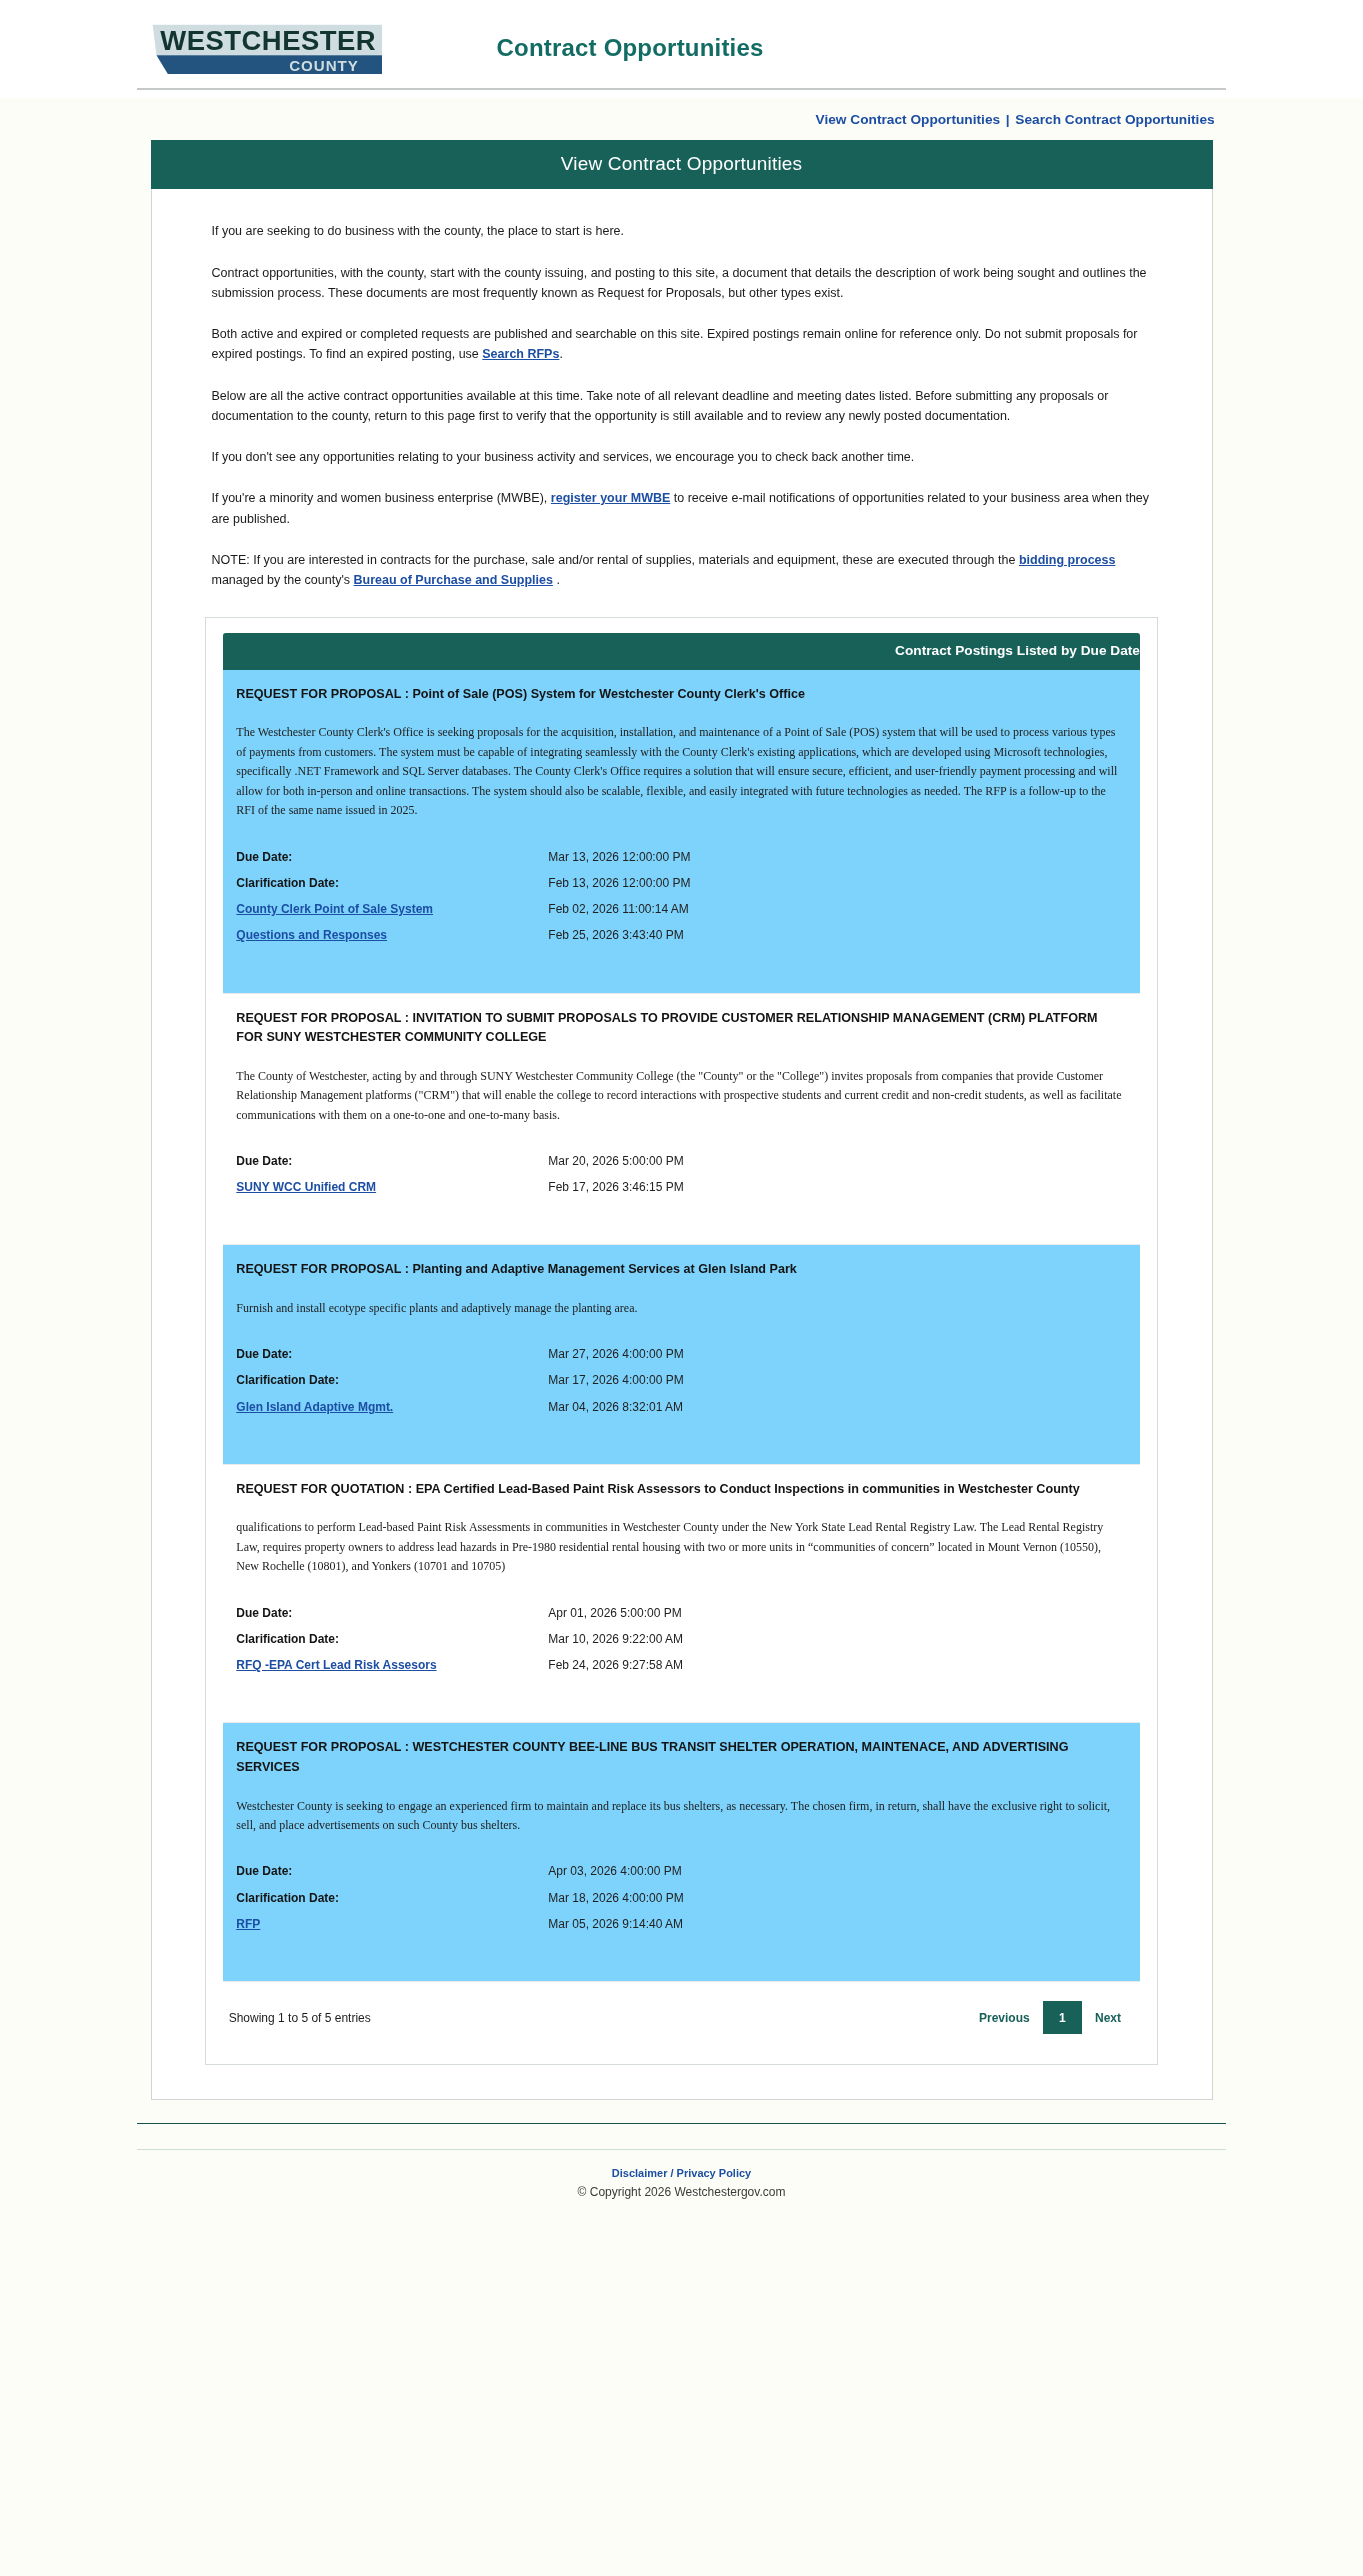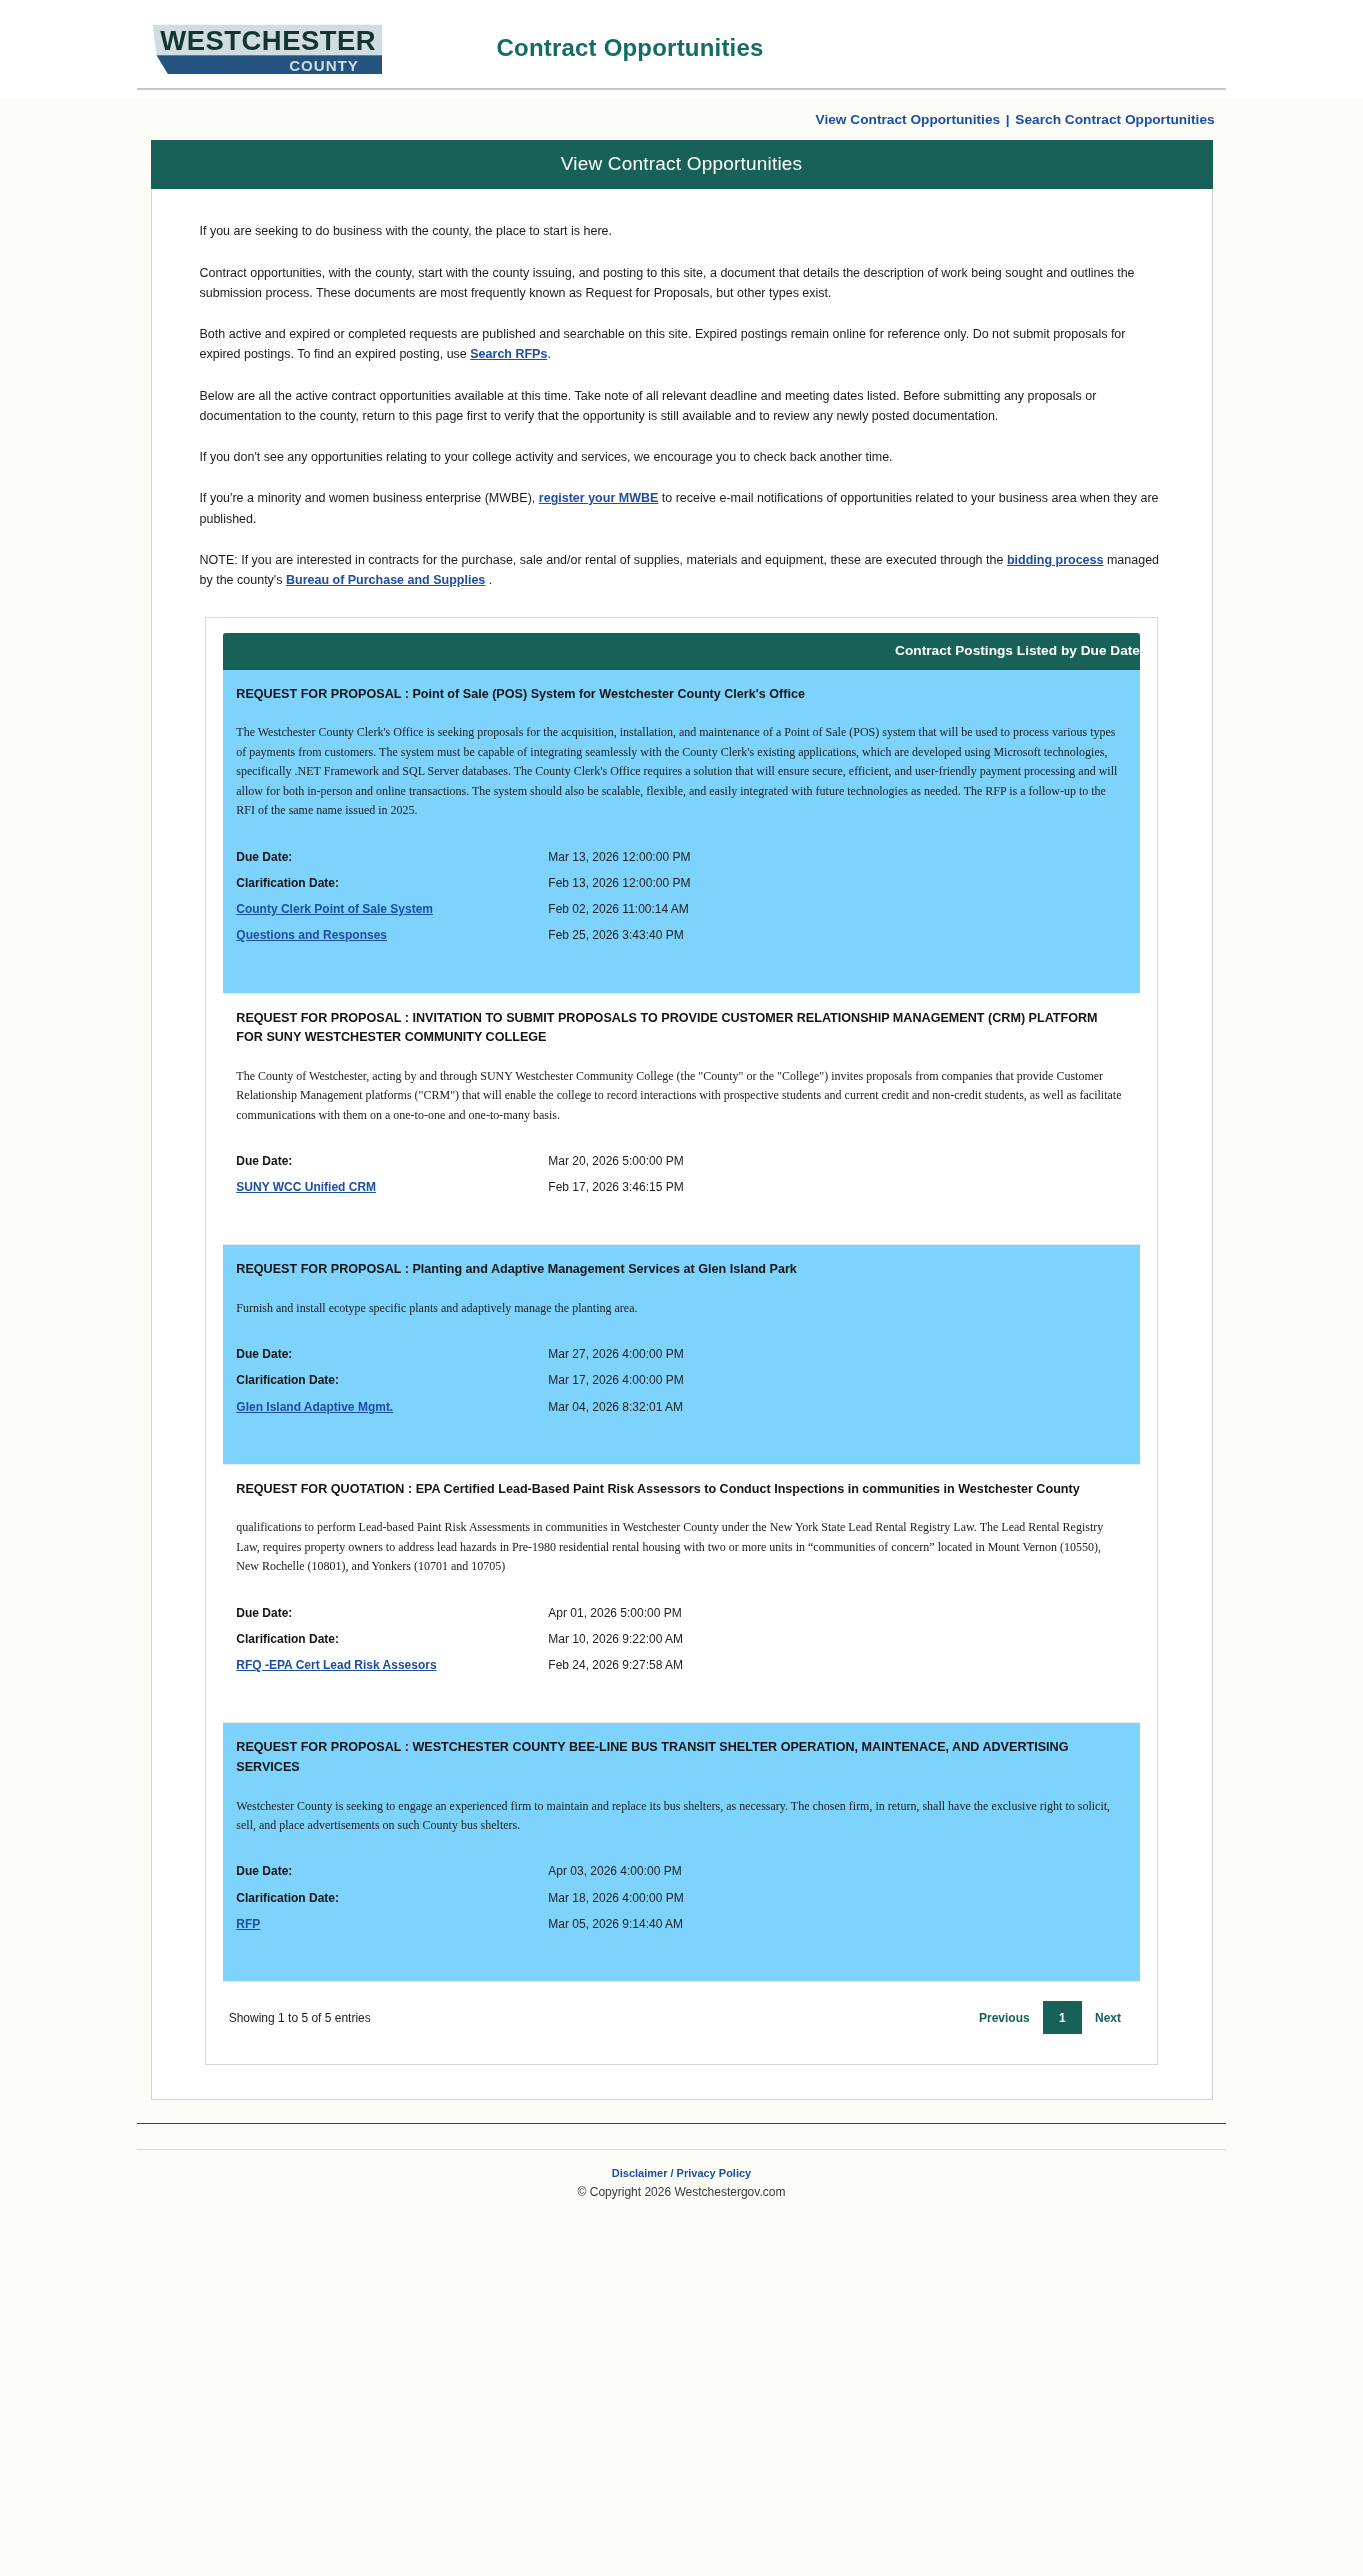--- a/index.html
+++ b/index.html
@@ -93,21 +93,21 @@
   }
   .panel-body {
     padding: 32px 44px 28px 44px;
   }
 
   
   .intro p {
     font-size: 12.5px;
     line-height: 1.62;
     color: #1b1b1b;
-    margin: 0 0 21px 4px;
+    margin: 0 0 21px 16px;
   }
   .intro a {
     color: #1c4ea3;
     font-weight: bold;
     text-decoration: underline;
   }
 
   
   .postings-outer {
     border: 0.9px solid #d4dbd9;
@@ -256,21 +256,21 @@
 
 <div class="panel-heading">View Contract Opportunities</div>
 <div class="panel">
   <div class="panel-body">
 
     <div class="intro">
       <p>If you are seeking to do business with the county, the place to start is here.</p>
       <p>Contract opportunities, with the county, start with the county issuing, and posting to this site, a document that details the description of work being sought and outlines the submission process. These documents are most frequently known as Request for Proposals, but other types exist.</p>
       <p><span>Both active and expired or completed requests are published and searchable on this site. Expired postings remain online for reference only. Do not submit proposals for expired postings. To find an expired posting, use </span><a href="#">Search RFPs</a><span>.</span></p>
       <p>Below are all the active contract opportunities available at this time. Take note of all relevant deadline and meeting dates listed. Before submitting any proposals or documentation to the county, return to this page first to verify that the opportunity is still available and to review any newly posted documentation.</p>
-      <p>If you don't see any opportunities relating to your college activity and services, we encourage you to check back another time.</p>
+      <p>If you don't see any opportunities relating to your business activity and services, we encourage you to check back another time.</p>
       <p><span>If you're a minority and women business enterprise (MWBE), </span><a href="#">register your MWBE</a><span> to receive e-mail notifications of opportunities related to your business area when they are published.</span></p>
       <p><span>NOTE: If you are interested in contracts for the purchase, sale and/or rental of supplies, materials and equipment, these are executed through the </span><a href="#">bidding process</a><span> managed by the county's </span><a href="#">Bureau of Purchase and Supplies</a><span> .</span></p>
     </div>
 
     <div class="postings-outer">
       <div class="postings-title">Contract Postings Listed by Due Date</div>
 
       <div id="postings-list">
           <div class="posting alt">
             <div class="posting-title">REQUEST FOR PROPOSAL : Point of Sale (POS) System for Westchester County Clerk's Office</div>

